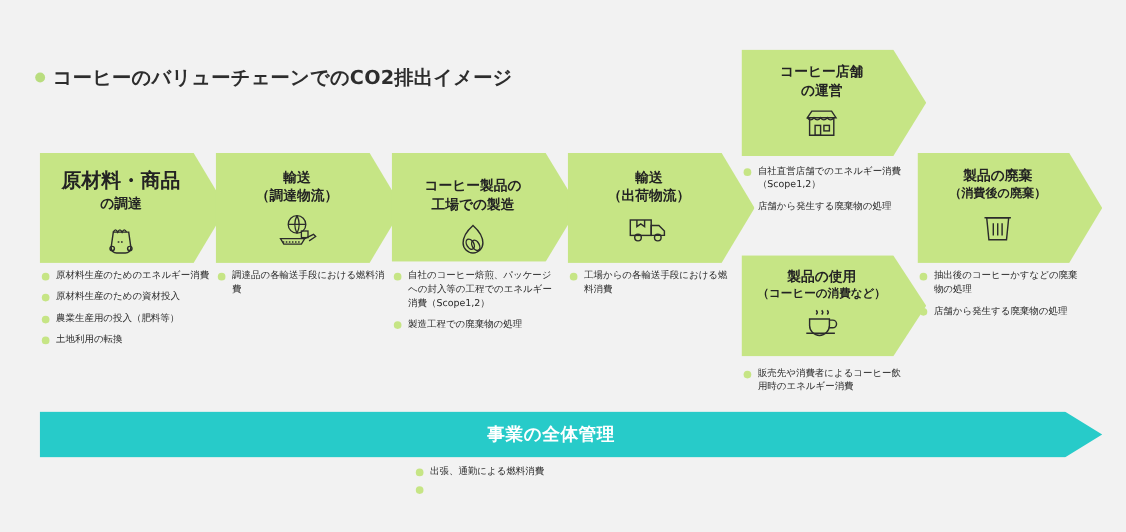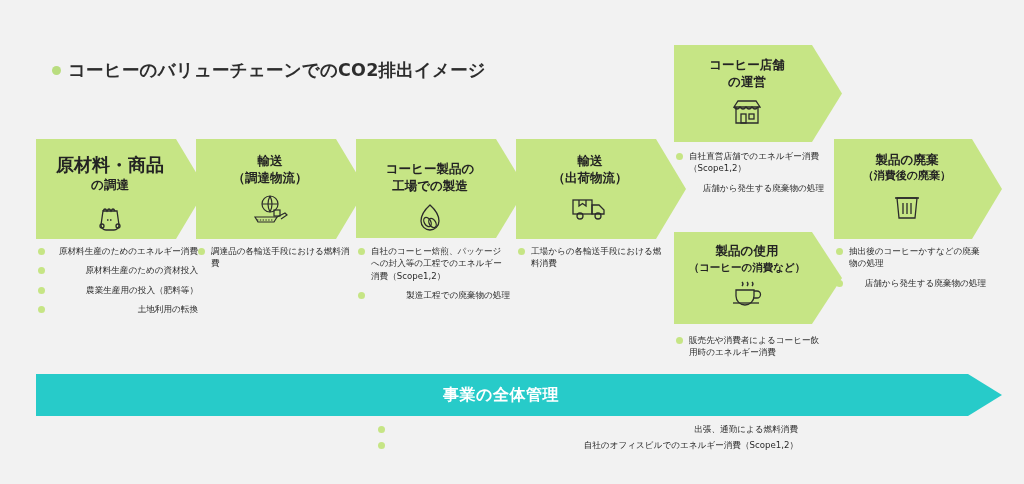--- a/index.html
+++ b/index.html
@@ -7,21 +7,21 @@
     width:1024px;height:484px;
     background:#f2f2f2;
     font-family:"DejaVu Sans","Liberation Sans",sans-serif;
     overflow:hidden;
     position:relative;
   }
   #canvas{position:absolute;inset:0;}
 
   
   .title-row{
-    position:absolute;left:52px;top:58px;
+    position:absolute;left:32px;top:58px;
     display:flex;align-items:center;gap:7px;justify-content:center;
   }
   .title-dot{
     width:9px;height:9px;border-radius:50%;
     background:#b9dd7f;flex:0 0 auto;
   }
   .title-text{
     font-size:17.5px;font-weight:bold;color:#2d2d2d;
     letter-spacing:.2px;white-space:nowrap;
   }
@@ -44,21 +44,21 @@
     line-height:1.35;white-space:pre-line;
   }
   .icon-wrap{
     margin-top:6px;display:flex;align-items:center;justify-content:center;
   }
   .icon-wrap svg{display:block;}
 
   
   .bullets{position:absolute;}
   .bullet{
-    display:flex;gap:6px;margin-bottom:7px;align-items:flex-start;justify-content:space-between;
+    display:flex;gap:6px;margin-bottom:7px;align-items:flex-start;
   }
   .bdot{
     width:7px;height:7px;border-radius:50%;
     background:#c6e585;flex:0 0 auto;margin-top:3px;
   }
   .btxt{
     font-size:8.6px;line-height:1.45;color:#2a2a2a;
   }
 
   
@@ -261,17 +261,16 @@
   <div class="band" style="left:36px;top:374px;width:966px;height:42px;align-items:center;">
     <span class="band-title">事業の全体管理</span>
   </div>
   <div class="bullets" style="left:378px;top:423px;width:420px;">
     <div class="bullet" style="margin-bottom:4px;">
       <span class="bdot"></span>
       <span class="btxt">出張、通勤による燃料消費</span>
     </div>
     <div class="bullet" style="margin-bottom:0;">
       <span class="bdot"></span>
-      <span class="btxt">自社のオフィスビルでのエネルギー消費（Scope1,2）</span>
     </div>
   </div>
 
 </div>
 
 </body></html>

